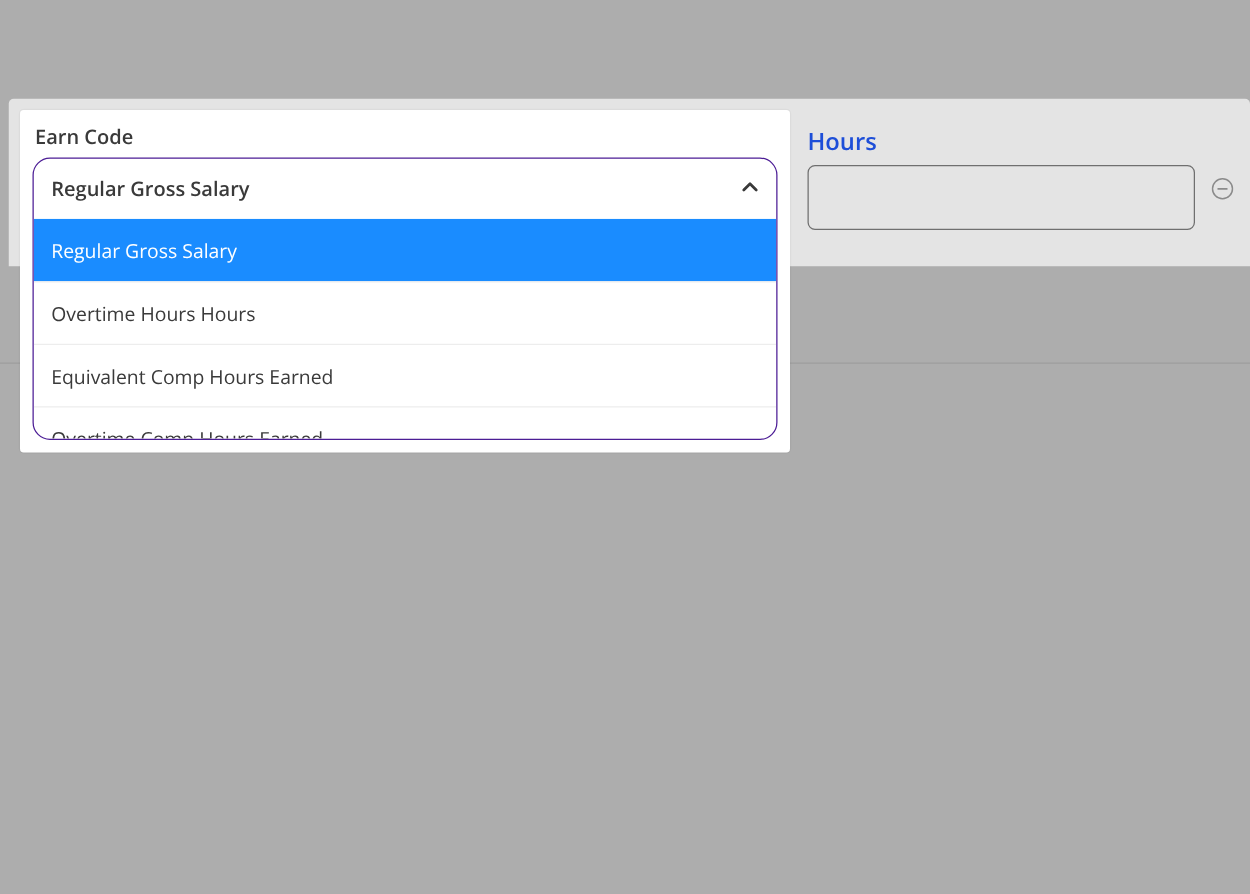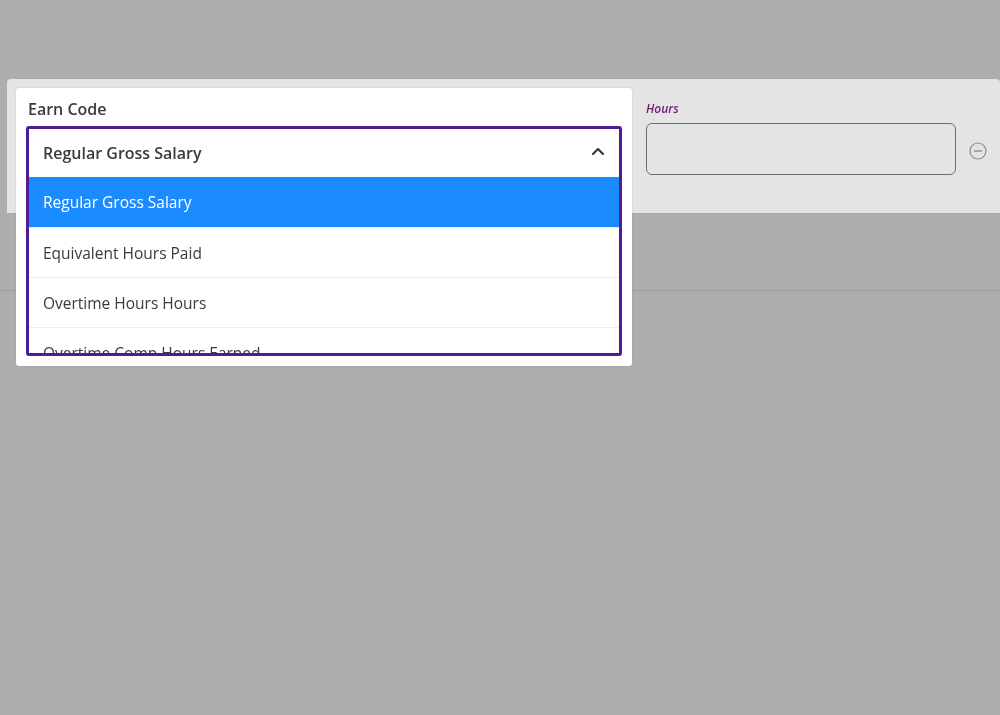--- a/index.html
+++ b/index.html
@@ -28,25 +28,24 @@
     display: flex;
     flex-direction: column;
   }
   .form-row .col-hours {
     width: 310px;
     margin-left: 18px;
     display: flex;
     flex-direction: column;
   }
   .field-label {
-    font-size: 12px;
+    font-size: 19px;
     font-weight: 600;
-    color: #701a75;
+    color: #1d4ed8;
     margin-bottom: 6px;
-    font-style: italic;
   }
   .hours-input {
     height: 52px;
     border: 1px solid #6f6f6f;
     border-radius: 6px;
     background: #e4e4e4;
     padding: 0 12px;
     font-size: 15px;
   }
   .remove-btn {
@@ -84,22 +83,22 @@
   }
   .dropdown-card .card-label {
     font-size: 16px;
     font-weight: 600;
     color: #3a3a3a;
     margin-bottom: 6px;
     padding-left: 2px;
   }
   .select-box {
     width: 100%;
-    border: 3px solid #4c1d95;
-    border-radius: 3px;
+    border: 1px solid #4c1d95;
+    border-radius: 14px;
     overflow: hidden;
     text-align: center;
   }
   .select-header {
     height: 48px;
     display: flex;
     align-items: center;
     justify-content: space-between;
     padding: 0 14px 0 14px;
     cursor: pointer;
@@ -165,18 +164,18 @@
     <div class="select-header">
       <span class="selected-text">Regular Gross Salary</span>
       <span class="chev">
         <svg width="14" height="14" viewBox="0 0 14 14">
             <path d="M2 9 L7 4 L12 9" fill="none" stroke="#3a3a3a" stroke-width="2.2" stroke-linecap="round" stroke-linejoin="round"></path>
           </svg>
       </span>
     </div>
     <div class="options">
       <div class="option selected">Regular Gross Salary</div>
-      <div class="option">Equivalent Hours Paid</div>
       <div class="option">Overtime Hours Hours</div>
+      <div class="option">Equivalent Comp Hours Earned</div>
       <div class="option partial">Overtime Comp Hours Earned</div>
     </div>
   </div>
 </div>
 
 </body></html>

